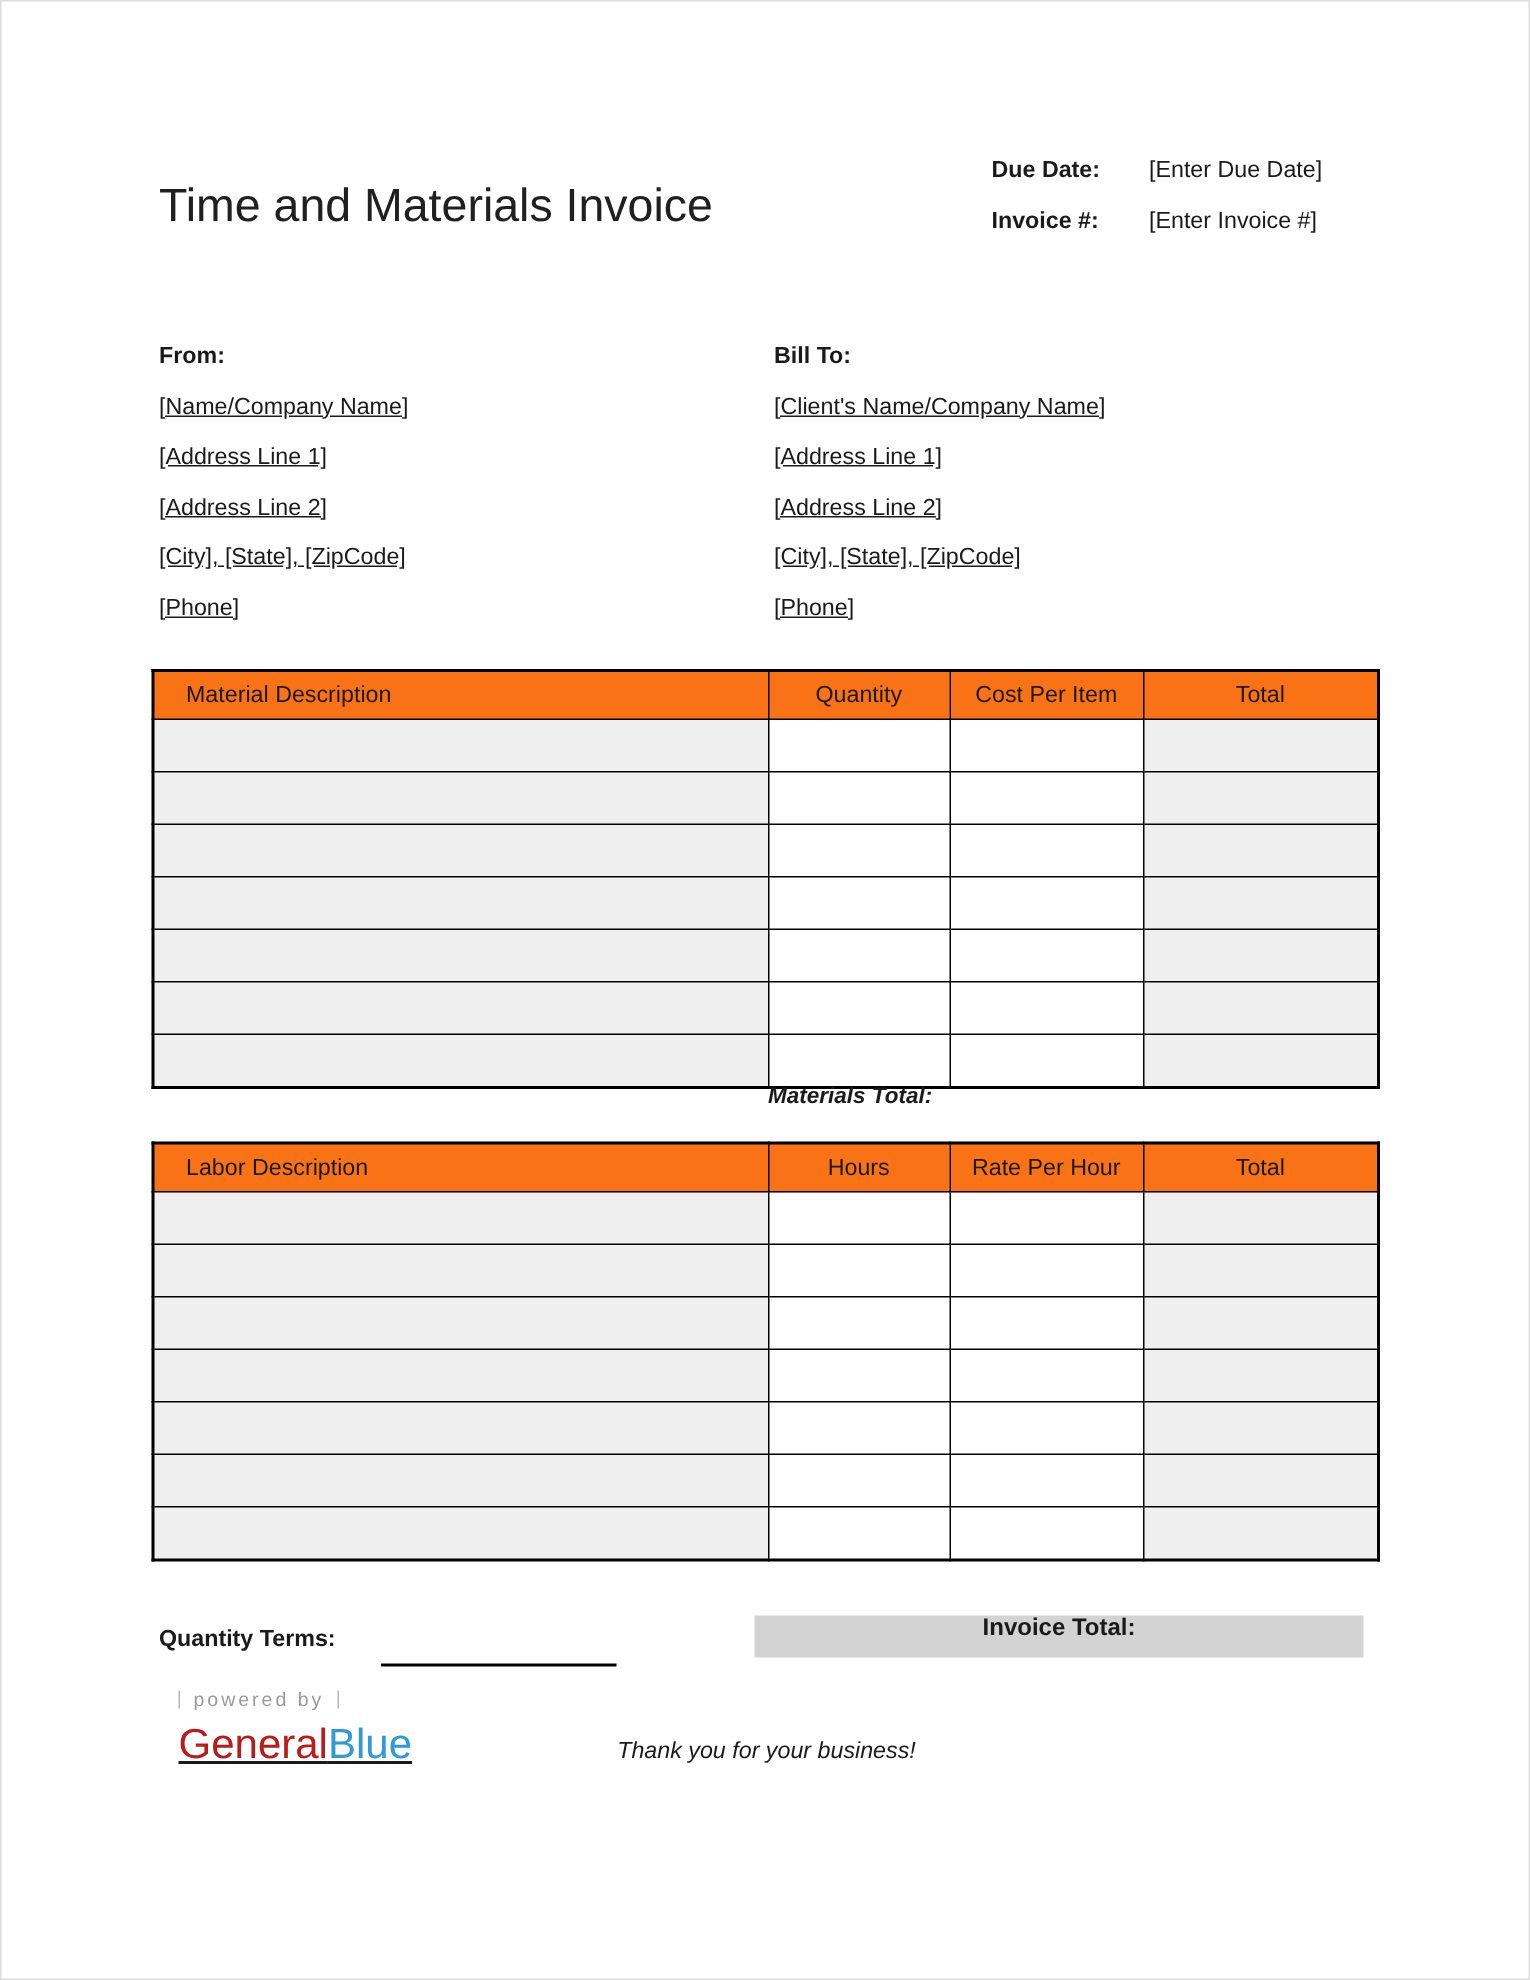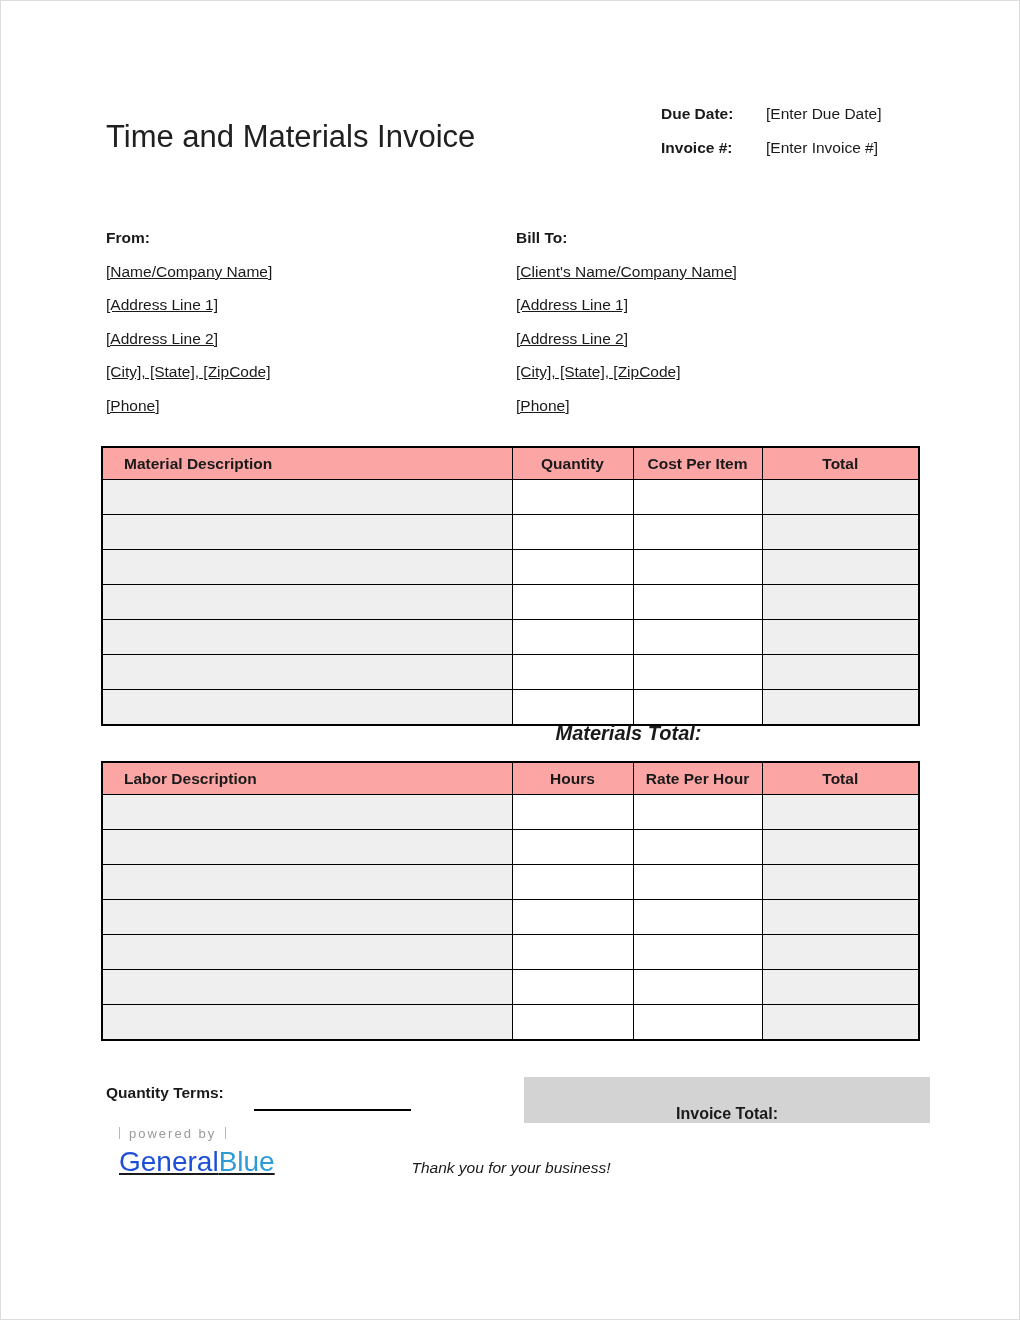--- a/index.html
+++ b/index.html
@@ -36,65 +36,65 @@
   table.data-table {
     position: absolute; left: 100px; width: 817px;
     border-collapse: collapse; table-layout: fixed;
     border: 2px solid #000;
     font-size: 15.5px;
   }
   table.materials { top: 445px; }
   table.labor { top: 760px; }
   .data-table th, .data-table td { border: 1px solid #000; }
   .data-table thead th {
-    background: #fca5a5; height: 29px;
-    font-weight: 700; font-size: 15.5px; text-align: center; color: #1a1a1a;
+    background: #f97316; height: 29px;
+    font-weight: 400; font-size: 15.5px; text-align: center; color: #1a1a1a;
   }
   .data-table thead th.th-desc { text-align: left; padding-left: 21px; }
   .data-table td { height: 32px; }
   .col0 { background: #efefef; }
   .col1, .col2 { background: #ffffff; }
   .col3 { background: #efefef; }
   
   .total-label {
     position: absolute; left: 511px; width: 249px;
-    text-align: center; padding-right: 16px; box-sizing: border-box;
-    font-weight: bold; font-style: italic; font-size: 20px;
+    text-align: left; padding-right: 16px; box-sizing: border-box;
+    font-weight: bold; font-style: italic; font-size: 15px;
   }
   .materials-total { top: 721px; }
   .labor-total { top: 1088px; }
   .total-slot { position: absolute; left: 762px; width: 153px; height: 24px; }
   .materials-total-slot { top: 719px; }
   .labor-total-slot { top: 1034px; }
   
   .payment-terms {
     position: absolute; left: 105px; top: 1083px;
     font-weight: bold; font-size: 15.5px;
   }
   .payment-line {
     position: absolute; left: 253px; top: 1088px;
     width: 157px; height: 20px; border-bottom: 2px solid #000;
   }
   .invoice-total-box {
-    position: absolute; left: 523px; top: 1076px;
-    width: 406px; height: 46px; background: #d3d3d3;
-    display: flex; align-items: flex-end; justify-content: center;
+    position: absolute; left: 502px; top: 1076px;
+    width: 406px; height: 28px; background: #d3d3d3;
+    display: flex; align-items: flex-start; justify-content: center;
     font-weight: bold; font-size: 16px;
   }
   
   .logo { position: absolute; left: 118px; top: 1124px; text-decoration: underline; }
   .powered {
     display: inline-flex; align-items: center; gap: 9px;
     color: #9a9a9a; font-size: 13px; letter-spacing: 2px;
   }
   .powered::before, .powered::after {
     content: ""; width: 1px; height: 12px; background: #b8b8b8; display: inline-block;
   }
   .brand { font-size: 28px; margin-top: 3px; }
-  .brand .g { color: #1d4ed8; }
+  .brand .g { color: #b91c1c; }
   .brand .b { color: #2e9bd6; }
   .thank-you {
     position: absolute; left: 0; top: 1158px; width: 1020px;
     text-align: center; font-style: italic; font-size: 15.5px; color: #1a1a1a;
   }
 </style>
 </head>
 <body>
 
 <div class="page">

